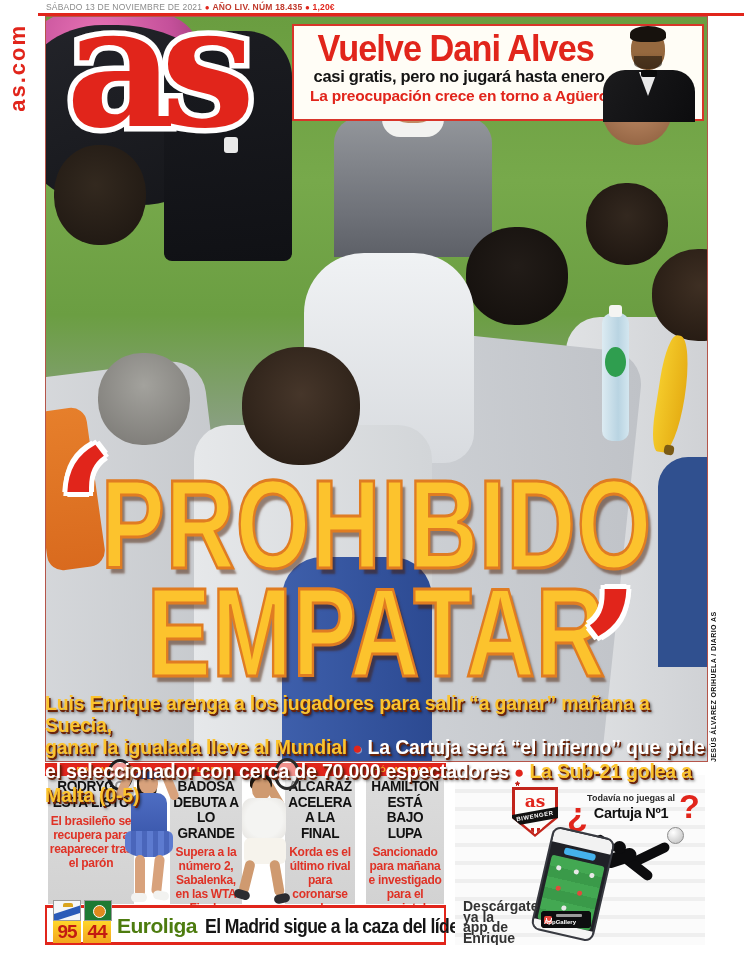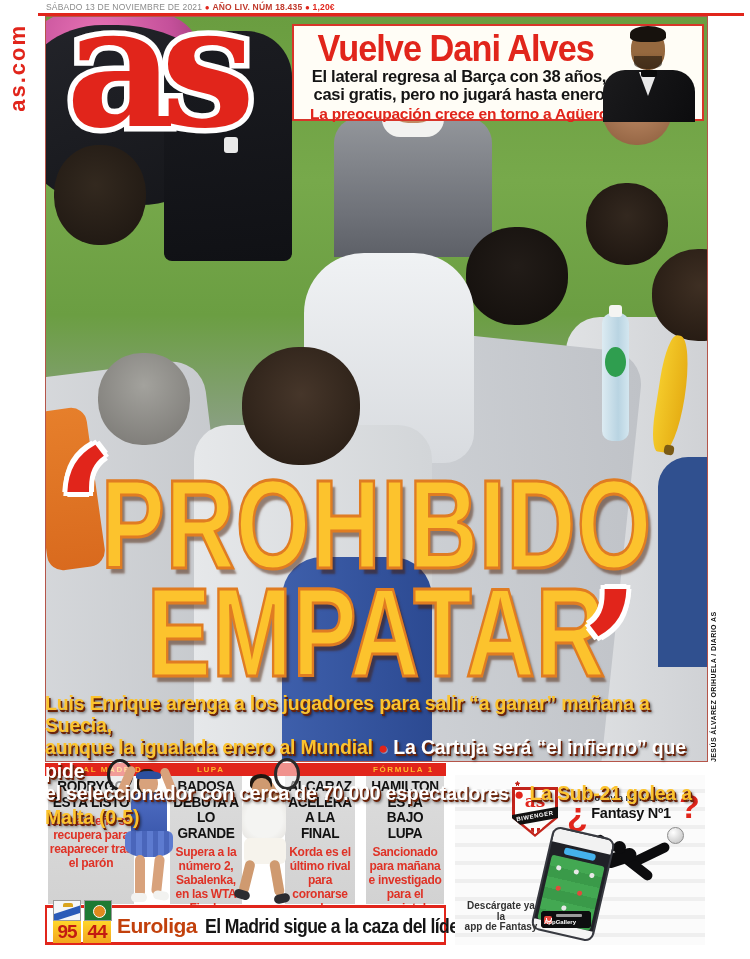--- a/index.html
+++ b/index.html
@@ -156,21 +156,21 @@
   .crests{position:absolute;left:6px;top:-8px;display:flex;gap:3px;}
   .crest{width:28px;height:21px;border:1px solid #9a9a9a;box-sizing:border-box;position:relative;overflow:hidden;}
   .crest-rm{background:#f4f6f8;}
   .crest-rm .stripe{position:absolute;left:-6px;top:8px;width:44px;height:7px;background:#2a5bb8;transform:rotate(-18deg);}
   .crest-rm .crown{position:absolute;left:9px;top:2px;width:10px;height:4px;background:#d9a520;border-radius:2px 2px 0 0;}
   .crest-gr{background:#1e7a33;}
   .crest-gr .ball{position:absolute;left:8px;top:4px;width:13px;height:13px;border-radius:50%;background:#e08a1e;border:1px solid #fff;box-sizing:border-box;}
   .scores{position:absolute;left:6px;top:13px;display:flex;gap:2px;}
   .score{width:28px;height:22px;background:linear-gradient(180deg,#ffd62a,#f2a51d);color:#c21b12;
          font-size:19px;font-weight:bold;text-align:center;line-height:22px;letter-spacing:-1px;}
-  .euro-comp{position:absolute;left:70px;top:6px;font-size:21px;font-weight:bold;color:#c2410c;letter-spacing:-.5px;}
+  .euro-comp{position:absolute;left:70px;top:6px;font-size:21px;font-weight:bold;color:#4d7c0f;letter-spacing:-.5px;}
   .euro-h{position:absolute;left:158px;top:6px;font-size:21px;font-weight:bold;color:#151515;letter-spacing:-.7px;
           transform:scaleX(.84);transform-origin:left center;white-space:nowrap;}
   
   .ad{position:absolute;left:455px;top:775px;width:250px;height:170px;z-index:7;overflow:hidden;
       background:repeating-linear-gradient(180deg,#fbfbfb 0 14px,#efefef 14px 18px),linear-gradient(#f7f7f7,#ededed);}
   .ad div{position:absolute;}
   .ad-stars{left:60px;top:6px;width:40px;height:4px;display:flex;gap:3px;}
   .ad-star{width:5px;height:5px;background:#c2241b;clip-path:polygon(50% 0,63% 35%,100% 38%,72% 60%,82% 100%,50% 76%,18% 100%,28% 60%,0 38%,37% 35%);}
   .shield{left:57px;top:12px;width:46px;height:50px;background:#c2241b;
           clip-path:polygon(0 0,100% 0,100% 62%,50% 100%,0 62%);}
@@ -199,21 +199,21 @@
   .pd6{left:24px;top:74px;} .ph-bot{left:0;top:93px;width:100%;height:13px;background:#f5f5f5;}
   
   .sil{background:#0c0c0e;}
   .sil-head{left:158px;top:66px;width:13px;height:13px;border-radius:50%;}
   .sil-torso{left:148px;top:76px;width:34px;height:14px;border-radius:8px;transform:rotate(-18deg);}
   .sil-arm{left:140px;top:64px;width:22px;height:8px;border-radius:5px;transform:rotate(36deg);}
   .sil-leg1{left:176px;top:74px;width:40px;height:10px;border-radius:6px;transform:rotate(-26deg);}
   .sil-leg2{left:166px;top:88px;width:34px;height:10px;border-radius:6px;transform:rotate(38deg);}
   .ball{left:212px;top:52px;width:17px;height:17px;border-radius:50%;
         background:radial-gradient(circle at 35% 30%,#ffffff,#c9c9c9 80%);border:1px solid #8a8a8a;box-sizing:border-box;}
-  .ad-cta{left:8px;top:126px;width:76px;text-align:center;font-size:10px;font-weight:bold;color:#333;line-height:10.5px;}
+  .ad-cta{left:8px;top:126px;width:76px;font-size:14px;font-weight:bold;color:#333;line-height:10.5px;}
   .badges{left:86px;top:136px;display:flex;gap:5px;}
   .badge{width:50px;height:17px;background:#0d0d0f;border-radius:4px;display:flex;align-items:center;
          padding:0 3px;box-sizing:border-box;gap:3px;position:relative;}
   .badge .kicker{position:absolute;left:15px;top:3px;width:26px;height:2.5px;background:#9a9a9a;border-radius:1px;}
   .badge-label{color:#fff;font-size:6px;font-weight:bold;margin-top:4px;white-space:nowrap;}
   .ic-play{width:8px;height:9px;background:linear-gradient(135deg,#00d7fe,#ffd500 55%,#ff3a44);
            clip-path:polygon(0 0,100% 50%,0 100%);}
   .ic-apple{width:8px;height:9px;background:#fff;border-radius:50% 50% 46% 46%;position:relative;}
   .ic-apple:after{content:"";position:absolute;left:3px;top:-3px;width:3px;height:3px;background:#fff;border-radius:50% 0;}
   .ic-gallery{width:8px;height:8px;background:#e8453c;border-radius:2px;position:relative;}
@@ -271,41 +271,40 @@
     <div class="banana"></div>
     <div class="banana-tip"></div>
   </div>
 
   <svg class="as-logo" width="230" height="128" viewBox="0 0 230 128">
     <text x="2" y="116" font-family="DejaVu Serif, serif" font-weight="bold" font-size="168" letter-spacing="-14" fill="#e1251b" stroke="#ffffff" stroke-width="11" paint-order="stroke">as</text>
   </svg>
 
   <div class="dani-box">
     <div class="dani-h">Vuelve Dani Alves</div>
-    <div class="dani-d">El lateral regresa al Barça con 38 años,</div>
     <div class="dani-d">casi gratis, pero no jugará hasta enero</div>
     <div class="dani-k">La preocupación crece en torno a Agüero</div>
     <div class="dani-fig">
       <div class="dv-suit"></div>
       <div class="dv-shirt"></div>
       <div class="dv-bow"></div>
       <div class="dv-head"></div>
       <div class="dv-hair"></div>
       <div class="dv-beard"></div>
     </div>
   </div>
 
   <div class="quote quote-open">‘</div>
   <div class="title title1">PROHIBIDO</div>
   <div class="title title2">EMPATAR</div>
   <div class="quote quote-close">’</div>
 
   <div class="deck">
     <span class="y">Luis Enrique arenga a los jugadores para salir “a ganar” mañana a Suecia,</span><br>
-    <span class="y">aunque la igualada enero al Mundial </span><span class="b">●</span><span class="w"> La Cartuja será “el infierno” que pide</span><br>
+    <span class="y">ganar la igualada lleve al Mundial </span><span class="b">●</span><span class="w"> La Cartuja será “el infierno” que pide</span><br>
     <span class="w">el seleccionador con cerca de 70.000 espectadores </span><span class="b">●</span><span class="y"> La Sub-21 golea a Malta (0-5)</span>
   </div>
 
   <div class="credit-vert">JESÚS ÁLVAREZ ORIHUELA / DIARIO AS</div>
 
   <div class="tabbar">
     <span class="tab tab-rm">REAL MADRID</span>
     <span class="tab tab-tenis">LUPA</span>
     <span class="tab tab-f1">FÓRMULA 1</span>
   </div>
@@ -380,22 +379,22 @@
       <div class="ad-star"></div>
     </div>
     <div class="shield">
       <div class="shield-in">
         <div class="shield-as">as</div>
         <div class="shield-foot"></div>
       </div>
       <div class="shield-band">BIWENGER</div>
     </div>
     <div class="ad-q ad-qo">¿</div>
-    <div class="ad-l1">Todavía no hasta al</div>
-    <div class="ad-l2">Fantasy Nº1</div>
+    <div class="ad-l1">Todavía no juegas al</div>
+    <div class="ad-l2">Cartuja Nº1</div>
     <div class="ad-q ad-qc">?</div>
 
     <div class="sil sil-leg1"></div>
     <div class="sil sil-leg2"></div>
     <div class="sil sil-torso"></div>
     <div class="sil sil-arm"></div>
     <div class="sil sil-head"></div>
     <div class="ball"></div>
 
     <div class="phone">
@@ -406,21 +405,21 @@
       <div class="ph-dot pd2"></div>
       <div class="ph-dot pd3"></div>
       <div class="ph-dot pd4"></div>
       <div class="ph-dot pd5"></div>
       <div class="ph-dot pd6"></div>
       <div class="ph-bot"></div>
     </div>
 
     <div class="ad-cta">
       <span>Descárgate ya la</span><br>
-      <span>app de Fantasy</span>
+      <span>app de Enrique</span>
     </div>
     <div class="badges">
       <div class="badge">
         <div class="ic-play"></div>
         <div class="kicker"></div>
         <div class="badge-label">Google Play</div>
       </div>
       <div class="badge">
         <div class="ic-apple"></div>
         <div class="kicker"></div>

